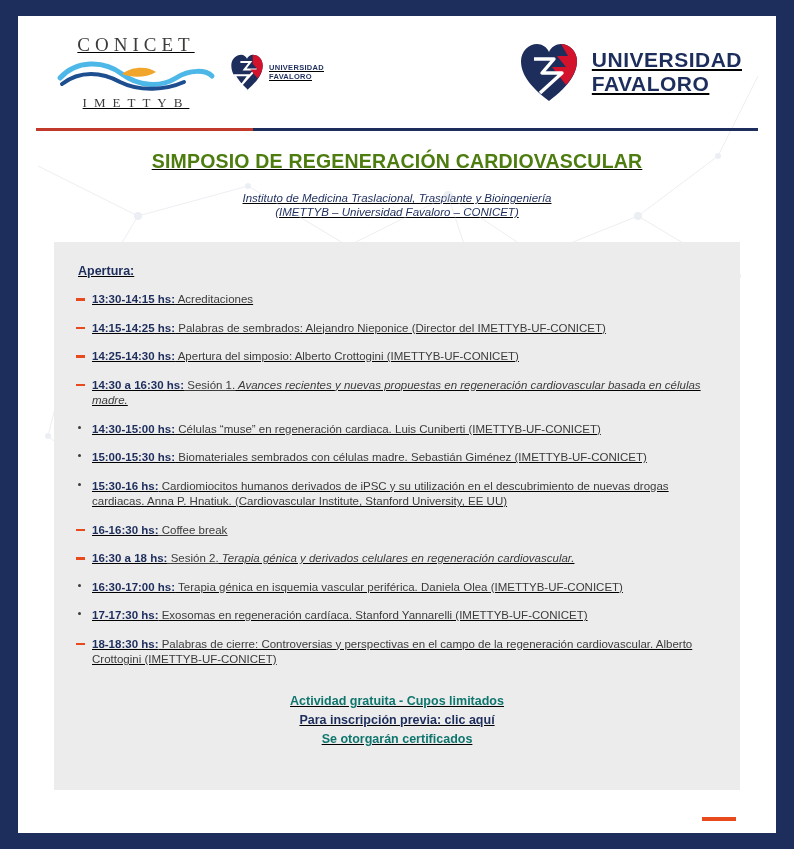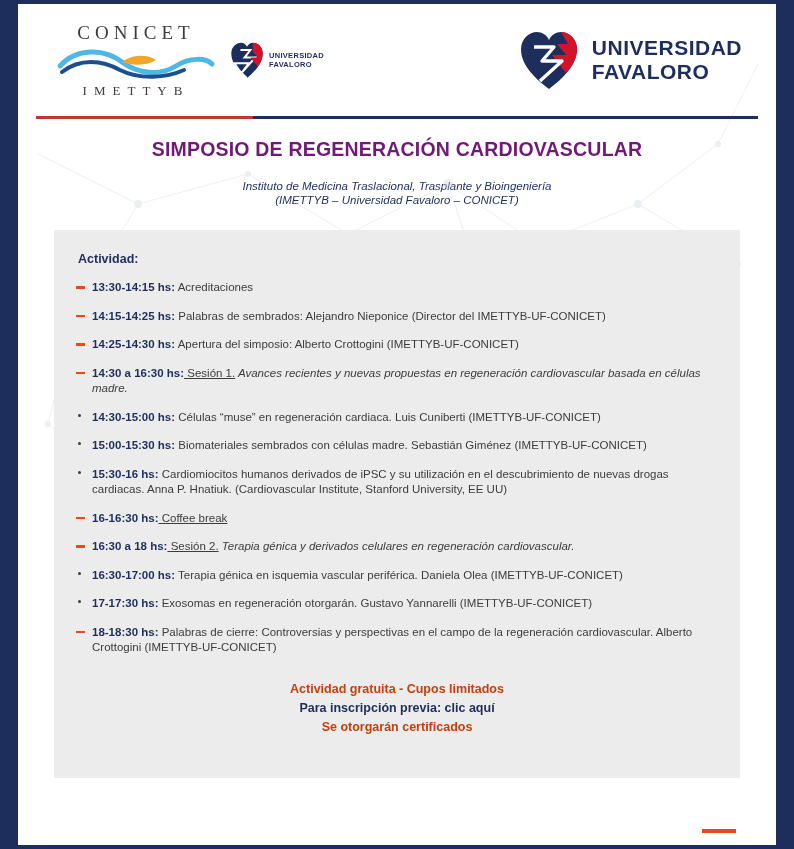--- a/index.html
+++ b/index.html
@@ -12,21 +12,22 @@
     background: #1d2d5c;
     font-family: "Liberation Sans", sans-serif;
     overflow: hidden;
   }
   .page {
     position: relative;
     width: 794px;
     height: 849px;
     background: #1d2d5c;
     box-sizing: border-box;
-    padding: 4px 18px;
+    padding: 16px 18px;
+    text-decoration: underline;
   }
   .sheet {
     position: relative;
     width: 100%;
     height: 100%;
     background: #ffffff;
     box-sizing: border-box;
     overflow: hidden;
   }
 
@@ -114,21 +115,21 @@
   }
 
   
   .titles {
     text-align: center;
     padding: 22px 40px 6px;
   }
   .main-title {
     font-size: 19.5px;
     font-weight: bold;
-    color: #701a75;
+    color: #4d7c0f;
     letter-spacing: .2px;
   }
   .sub-1, .sub-2 {
     font-size: 11.5px;
     color: #1d2d5c;
     font-style: italic;
     margin-top: 19px;
   }
   .sub-2 { margin-top: 2px; }
   .sub-3, .sub-4 {
@@ -188,21 +189,21 @@
   .item .it { font-style: italic; }
 
   
   .footer-lines {
     text-align: center;
     margin-top: 26px;
   }
   .footer-lines div {
     font-size: 12.5px;
     font-weight: bold;
-    color: #c2410c;
+    color: #0f766e;
     margin-bottom: 5px;
   }
   .footer-lines .link { color: #1d2d5c; }
 
   
   .bottom-accent {
     position: absolute;
     right: 40px;
     bottom: 12px;
     width: 34px;
@@ -314,33 +315,33 @@
       <div class="r-navy"></div>
     </div>
 
     <div class="titles">
       <div class="main-title">SIMPOSIO DE REGENERACIÓN CARDIOVASCULAR</div>
       <div class="sub-1">Instituto de Medicina Traslacional, Trasplante y Bioingeniería</div>
       <div class="sub-2">(IMETTYB – Universidad Favaloro – CONICET)</div>
     </div>
 
     <div class="program-panel">
-      <div class="program-label">Actividad:</div>
+      <div class="program-label">Apertura:</div>
       <div id="program-list">
           <div class="item"><span class="bullet dash"></span><span class="time">13:30-14:15 hs:</span><span class=""> Acreditaciones</span></div>
           <div class="item"><span class="bullet dash"></span><span class="time">14:15-14:25 hs:</span><span class=""> Palabras de sembrados: Alejandro Nieponice (Director del IMETTYB-UF-CONICET)</span></div>
           <div class="item"><span class="bullet dash"></span><span class="time">14:25-14:30 hs:</span><span class=""> Apertura del simposio: Alberto Crottogini (IMETTYB-UF-CONICET)</span></div>
           <div class="item"><span class="bullet dash"></span><span class="time">14:30 a 16:30 hs:</span><span class="ul"> Sesión 1.</span><span class="it"> Avances recientes y nuevas propuestas en regeneración cardiovascular basada en células madre.</span></div>
           <div class="item"><span class="bullet dot"></span><span class="time">14:30-15:00 hs:</span><span class=""> Células “muse” en regeneración cardiaca. Luis Cuniberti (IMETTYB-UF-CONICET)</span></div>
           <div class="item"><span class="bullet dot"></span><span class="time">15:00-15:30 hs:</span><span class=""> Biomateriales sembrados con células madre. Sebastián Giménez (IMETTYB-UF-CONICET)</span></div>
           <div class="item"><span class="bullet dot"></span><span class="time">15:30-16 hs:</span><span class=""> Cardiomiocitos humanos derivados de iPSC y su utilización en el descubrimiento de nuevas drogas cardiacas. Anna P. Hnatiuk. (Cardiovascular Institute, Stanford University, EE UU)</span></div>
           <div class="item"><span class="bullet dash"></span><span class="time">16-16:30 hs:</span><span class="ul"> Coffee break</span></div>
           <div class="item"><span class="bullet dash"></span><span class="time">16:30 a 18 hs:</span><span class="ul"> Sesión 2.</span><span class="it"> Terapia génica y derivados celulares en regeneración cardiovascular.</span></div>
           <div class="item"><span class="bullet dot"></span><span class="time">16:30-17:00 hs:</span><span class=""> Terapia génica en isquemia vascular periférica. Daniela Olea (IMETTYB-UF-CONICET)</span></div>
-          <div class="item"><span class="bullet dot"></span><span class="time">17-17:30 hs:</span><span class=""> Exosomas en regeneración otorgarán. Gustavo Yannarelli (IMETTYB-UF-CONICET)</span></div>
+          <div class="item"><span class="bullet dot"></span><span class="time">17-17:30 hs:</span><span class=""> Exosomas en regeneración cardíaca. Stanford Yannarelli (IMETTYB-UF-CONICET)</span></div>
           <div class="item"><span class="bullet dash"></span><span class="time">18-18:30 hs:</span><span class=""> Palabras de cierre: Controversias y perspectivas en el campo de la regeneración cardiovascular. Alberto Crottogini (IMETTYB-UF-CONICET)</span></div>
         </div>
 
       <div class="footer-lines">
         <div>Actividad gratuita - Cupos limitados</div>
         <div class="link">Para inscripción previa: clic aquí</div>
         <div>Se otorgarán certificados</div>
       </div>
     </div>
 

